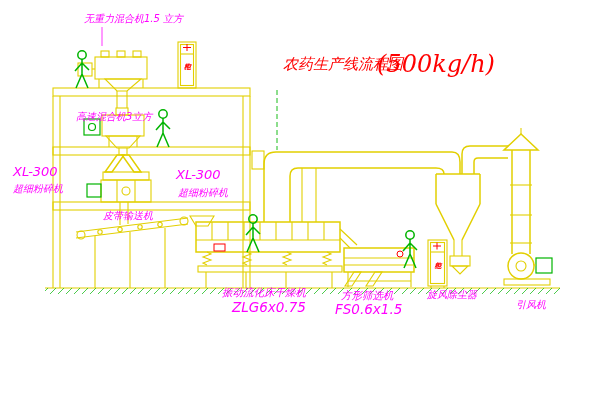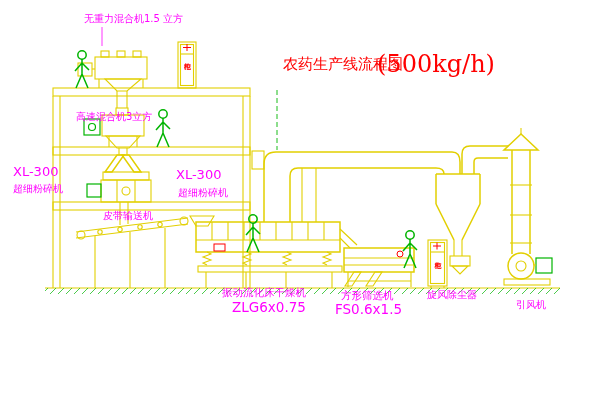--- a/index.html
+++ b/index.html
@@ -1,17 +1,17 @@
 <!DOCTYPE html>
 <html lang="zh"><head>
 <meta charset="utf-8">
 <style>
   html,body{margin:0;padding:0;background:#ffffff;}
   .canvas{width:600px;height:403px;background:#ffffff;position:relative;overflow:hidden;
-          font-family:"DejaVu Sans","Liberation Sans",sans-serif;}
+          font-family:"DejaVu Sans","Liberation Sans",sans-serif;font-style:italic;}
   svg{display:block;}
   .sy{stroke:#e2cf00;fill:none;stroke-width:1.1;}
   .sy2{stroke:#e2cf00;fill:none;stroke-width:1.5;}
   .sg{stroke:#00b400;fill:none;stroke-width:1.2;}
   .sr{stroke:#ff0000;fill:none;stroke-width:1;}
   .dash{stroke-dasharray:5 3;stroke-width:0.9;}
   .mag{fill:#ff00ff;font-family:"DejaVu Sans","Liberation Sans",sans-serif;}
   .red{fill:#ff0000;font-family:"DejaVu Sans","Liberation Sans",sans-serif;}
   .cap{font-family:"DejaVu Serif","Liberation Serif",serif;}
   .vtext{writing-mode:vertical-rl;text-orientation:upright;}

